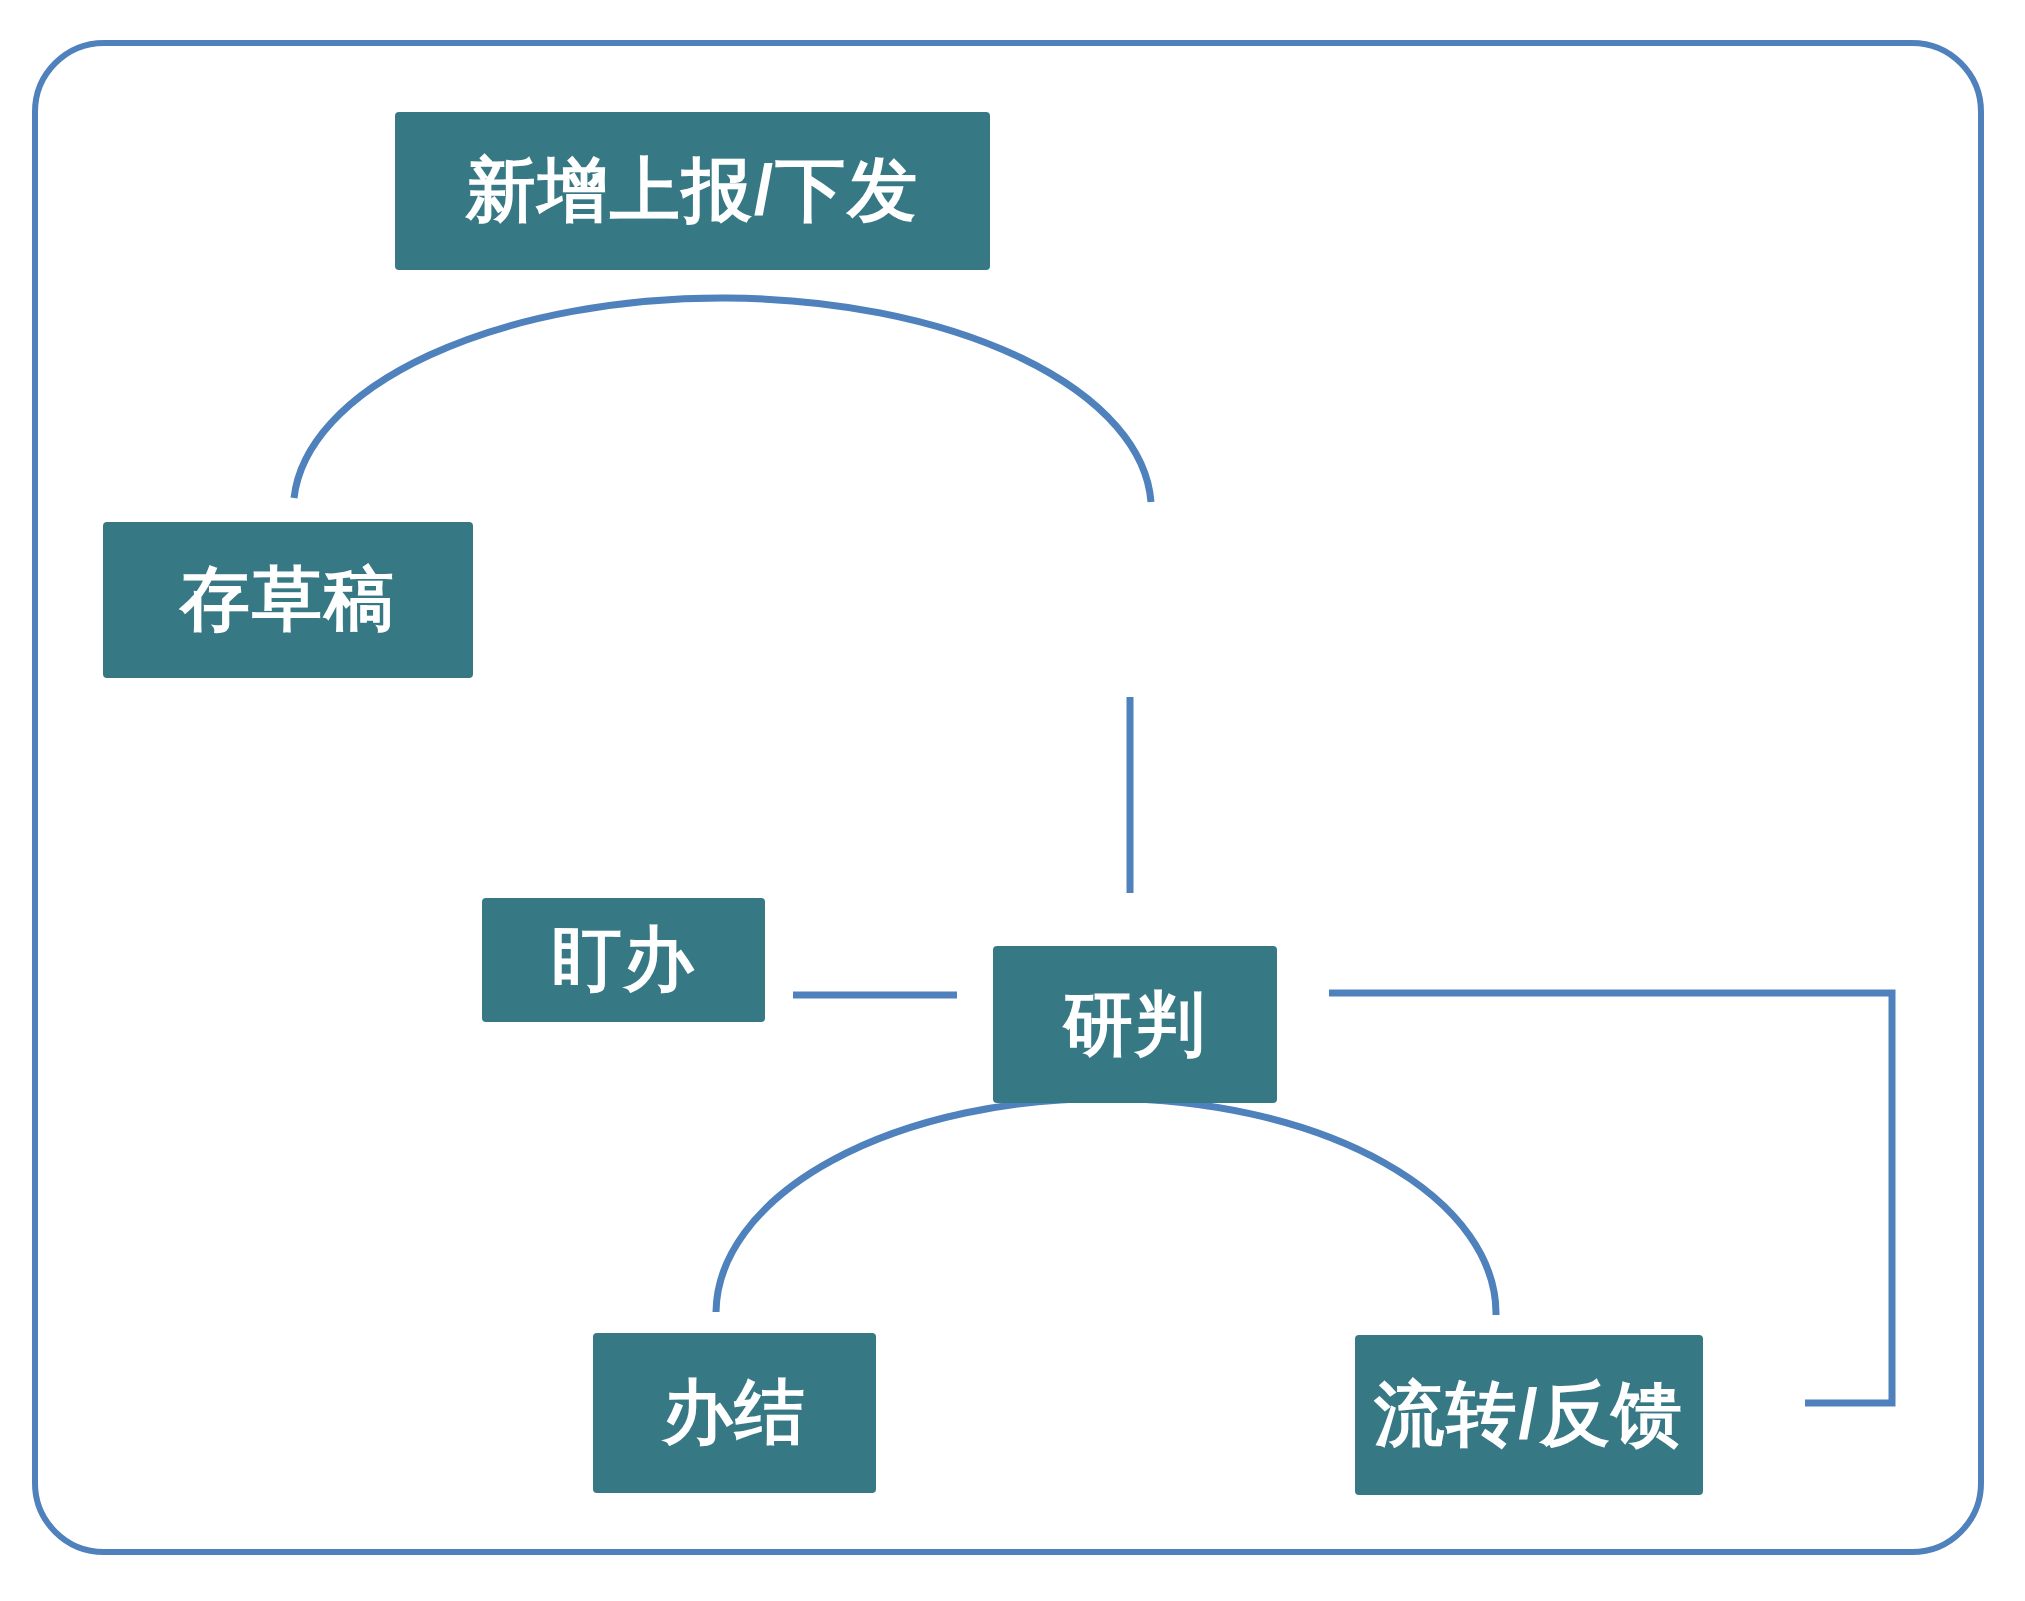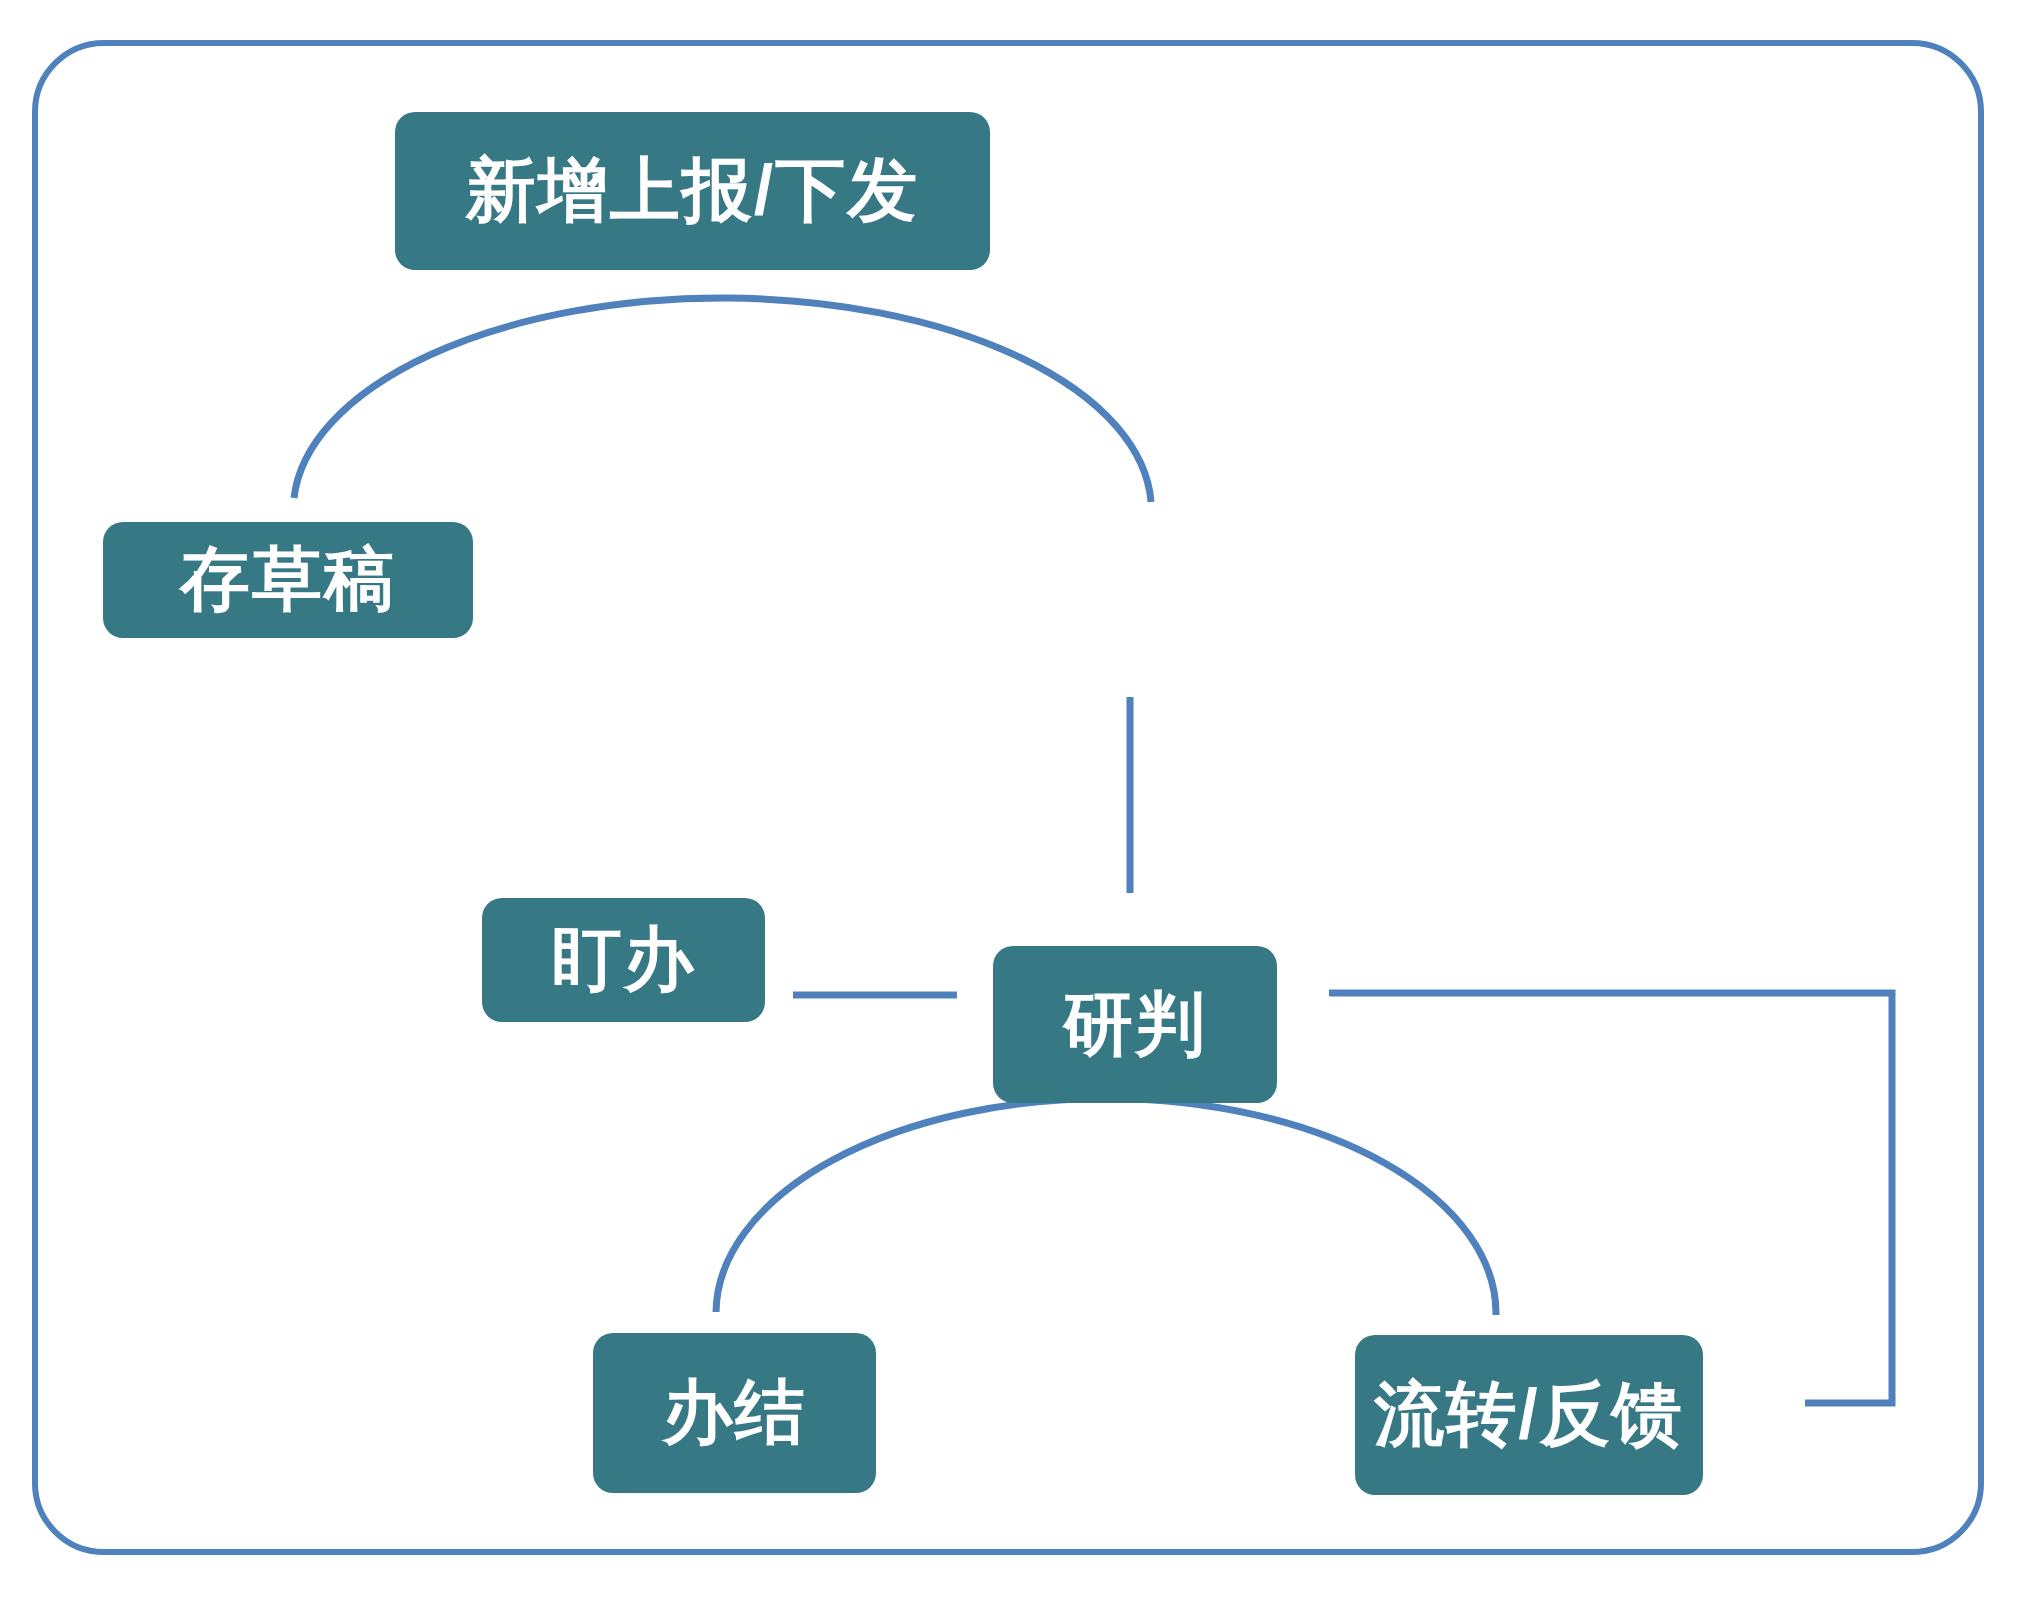--- a/index.html
+++ b/index.html
@@ -33,32 +33,32 @@
     height: 1601px;
   }
   .connectors path {
     fill: none;
     stroke: var(--connector, #4f81bd);
     stroke-width: 7px;
   }
   .node {
     position: absolute;
     background: var(--node-fill, #377885);
-    border-radius: 20px;
+    border-radius: 4px;
     color: var(--text, #ffffff);
     font-weight: bold;
     font-size: 70px;
     display: flex;
     align-items: center;
     justify-content: center;
     white-space: nowrap;
     letter-spacing: 2px;
   }
   .node-new-report        { left: 395px;  top: 112px;  width: 595px; height: 158px; }
-  .node-save-draft        { left: 103px;  top: 522px;  width: 370px; height: 116px; }
+  .node-save-draft        { left: 103px;  top: 522px;  width: 370px; height: 156px; }
   .node-report-issue      { left: 897px;  top: 520px;  width: 462px; height: 162px; }
   .node-watch             { left: 482px;  top: 898px;  width: 283px; height: 124px; }
   .node-analyze           { left: 993px;  top: 946px;  width: 284px; height: 157px; }
   .node-complete          { left: 593px;  top: 1333px; width: 283px; height: 160px; }
   .node-transfer-feedback { left: 1355px; top: 1335px; width: 348px; height: 160px; }
 </style>
 </head>
 <body>
 
 <div class="stage">

